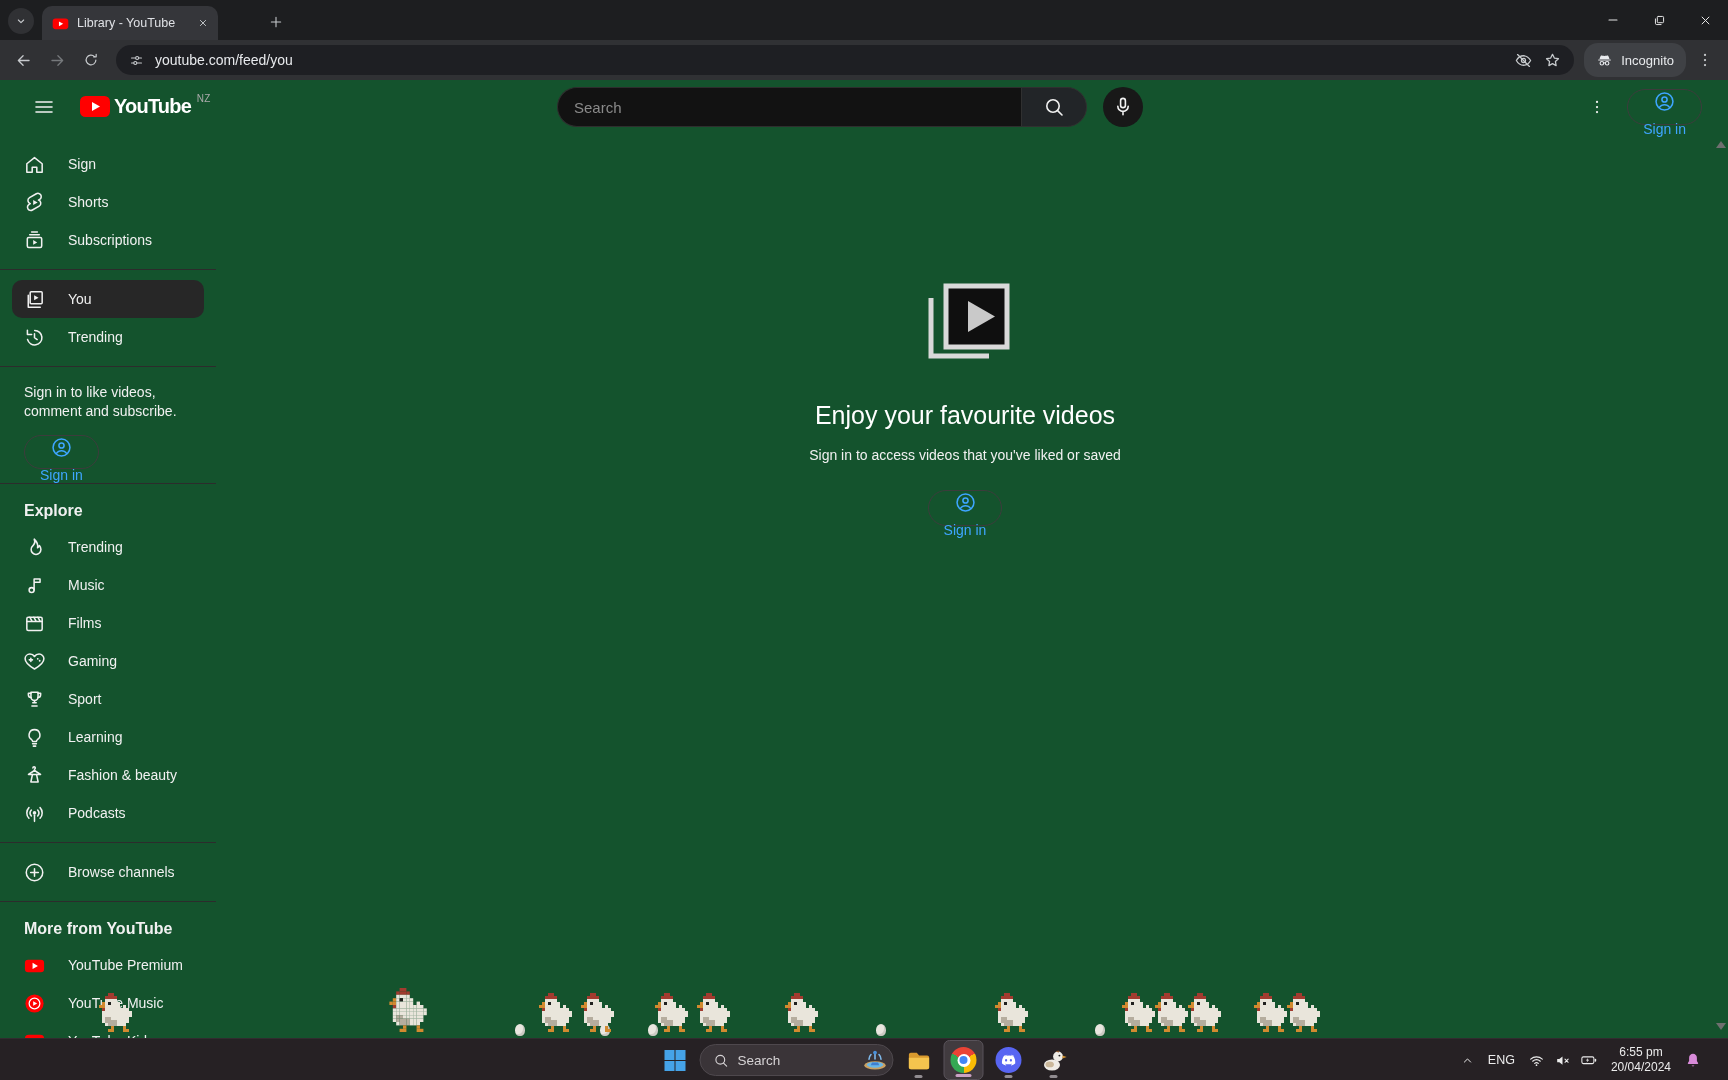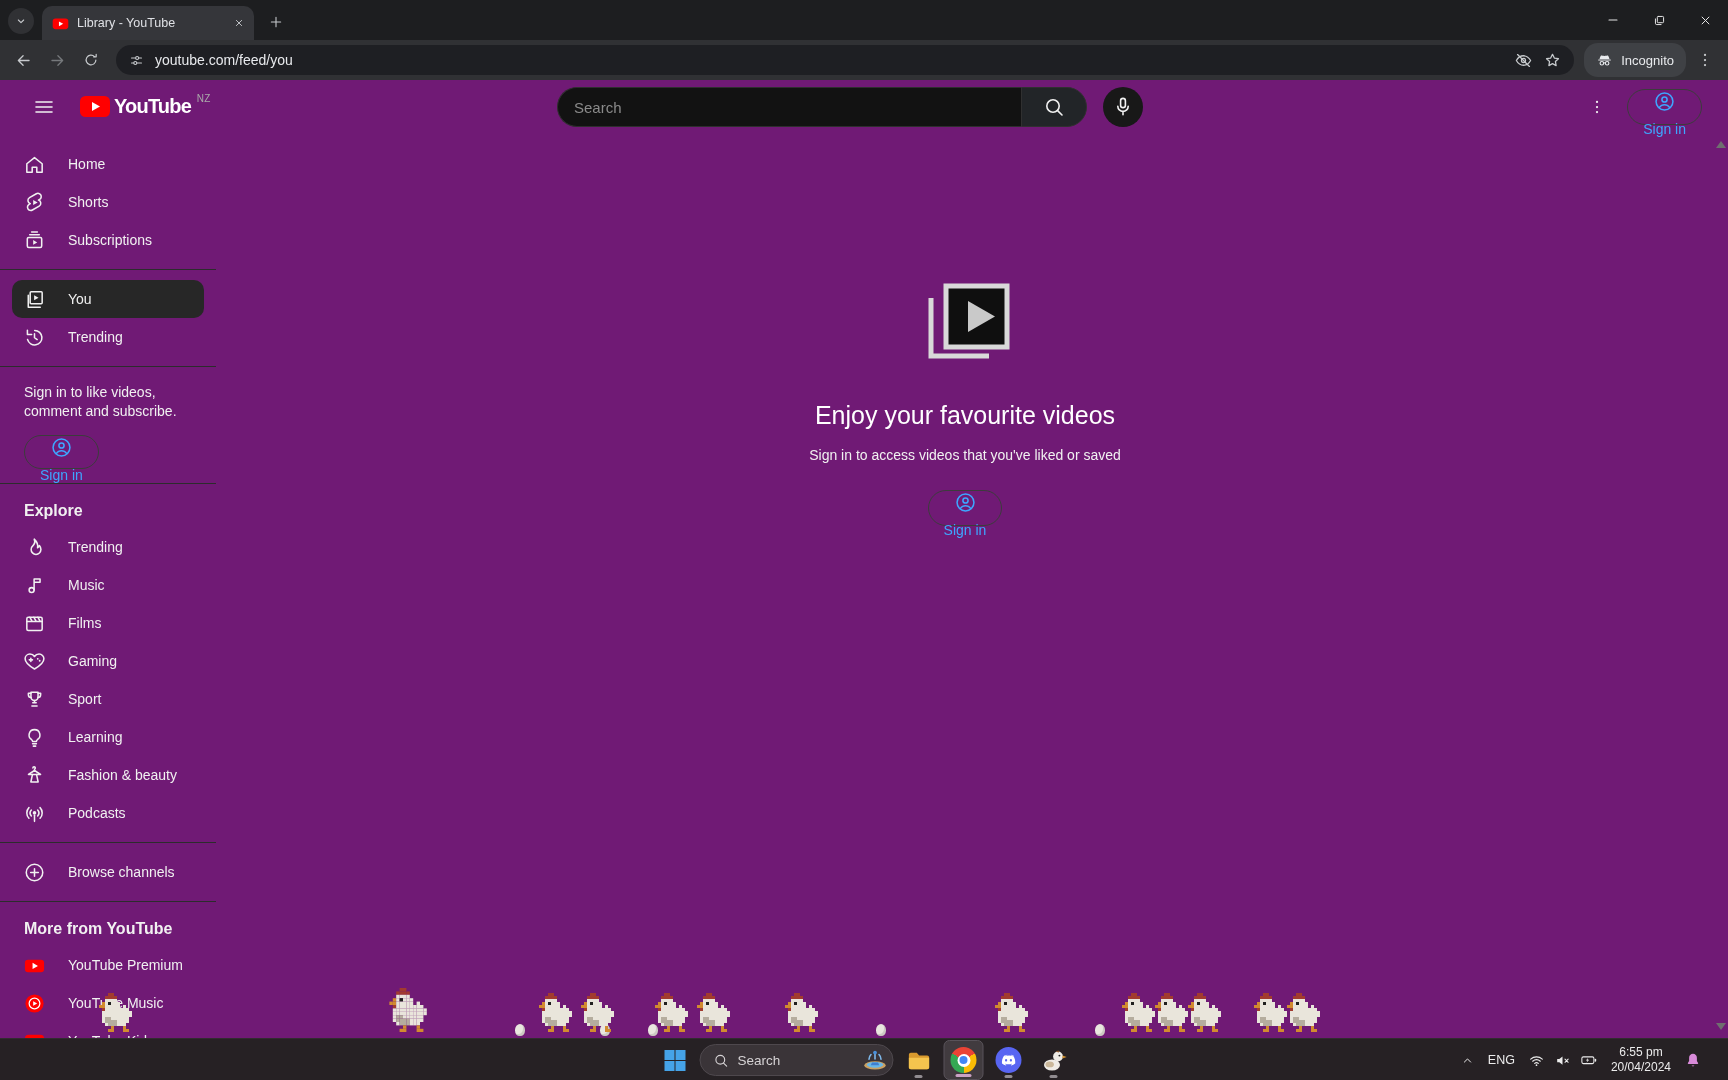--- a/index.html
+++ b/index.html
@@ -7,21 +7,21 @@
     font-family:"Liberation Sans", sans-serif; }
   #app { position:relative; width:1728px; height:1080px; }
 
   .ic { display:inline-flex; align-items:center; justify-content:center; }
   .ic svg { display:block; }
 
   
   .tabstrip { position:absolute; top:0; left:0; right:0; height:40px; background:#1d1e20; }
   .tab-search { position:absolute; left:8px; top:8px; width:26px; height:26px; border-radius:50%;
     color:#c7cacd; display:flex; align-items:center; justify-content:center; background:#303134; }
-  .tab { position:absolute; left:42px; top:6px; width:212px; height:34px; background:#35363a;
+  .tab { position:absolute; left:42px; top:6px; width:176px; height:34px; background:#35363a;
     border-radius:10px 10px 0 0; display:flex; align-items:center; gap:8px; padding:0 8px 0 10px;
     color:#dfe1e5; font-size:12.5px; }
   .tab .title { flex:1; white-space:nowrap; overflow:hidden; }
   .tab .x { color:#c7cacd; }
   .newtab { position:absolute; left:264px; top:10px; width:24px; height:24px; color:#c7cacd;
     display:flex; align-items:center; justify-content:center; border-radius:50%; }
   .wincontrols { position:absolute; right:0; top:0; height:40px; display:flex; }
   .winbtn { width:46px; height:40px; display:flex; align-items:center; justify-content:center; color:#e6e6e6; }
 
   .toolbar { position:absolute; top:40px; left:0; right:0; height:40px; background:#303134;
@@ -31,21 +31,21 @@
   .navbtn.disabled { color:#76797c; }
   .omnibox { flex:1; height:30px; margin:0 6px; background:#1e1f23; border-radius:15px;
     display:flex; align-items:center; padding:0 12px; gap:10px; }
   .omnibox .url { color:#e8eaed; font-size:14px; flex:1; }
   .omni-ic { color:#c7cacd; }
   .incog-chip { height:34px; background:#3f4145; border-radius:14px; display:flex; align-items:center;
     gap:8px; padding:0 12px; color:#e8eaed; font-size:13px; }
   .menu3 { width:30px; height:30px; display:flex; align-items:center; justify-content:center; color:#c7cacd; }
 
   
-  .yt { position:absolute; top:80px; bottom:42px; left:0; right:0; background:#701a75; overflow:hidden; }
+  .yt { position:absolute; top:80px; bottom:42px; left:0; right:0; background:#14532d; overflow:hidden; }
   .yt-header { position:relative; height:53px; display:flex; align-items:center; padding-left:24px; }
   .burger { width:40px; height:40px; display:flex; align-items:center; justify-content:center; color:#f1f1f1; }
   .logo { display:flex; align-items:center; gap:4px; margin-left:16px; position:relative; padding-right:22px; }
   .logo .word { color:#fff; font-size:20px; font-weight:700; letter-spacing:-0.8px; }
   .logo .cc { position:absolute; right:2px; top:-2px; font-size:10px; color:#aaa; letter-spacing:.5px; }
   .search-wrap { position:absolute; left:calc(50% - 307px); top:7px; display:flex; align-items:center; gap:16px; }
   .search-box { display:flex; width:530px; height:40px; }
   .search-input { flex:1; background:#121212; border:1px solid #2e2e2e; border-right:none;
     border-radius:20px 0 0 20px; color:#fff; font-size:15px; padding:0 16px; outline:none; }
   .search-input::placeholder { color:#8a8a8a; }
@@ -308,21 +308,21 @@
     </div>
 
     <div class="yt-body">
       <nav class="sidebar" id="sidebar">
           <div class="srow">
             <span class="ic">
               <svg width="23" height="23" viewBox="0 0 24 24" fill="none" stroke="currentColor" stroke-width="1.6" stroke-linecap="round" stroke-linejoin="round">
                 <path d="M4 11.2L12 4.8l8 6.4V20h-5.6v-5.2h-4.8V20H4z"></path>
               </svg>
             </span>
-            <span>Home</span>
+            <span>Sign</span>
           </div>
           <div class="srow">
             <span class="ic">
               <svg width="23" height="23" viewBox="0 0 24 24" fill="none" stroke="currentColor" stroke-width="1.6" stroke-linecap="round" stroke-linejoin="round">
                 <path d="M13.9 2.9L6.8 7a3.4 3.4 0 0 0 .8 6.2l-1.2.7a3.4 3.4 0 1 0 3.4 5.9l7.1-4.1a3.4 3.4 0 0 0-.8-6.2l1.2-.7a3.4 3.4 0 1 0-3.4-5.9z"></path>
                 <path d="M10.6 9.3v5.4l4.7-2.7z" fill="currentColor" stroke="none"></path>
               </svg>
             </span>
             <span>Shorts</span>
           </div>

